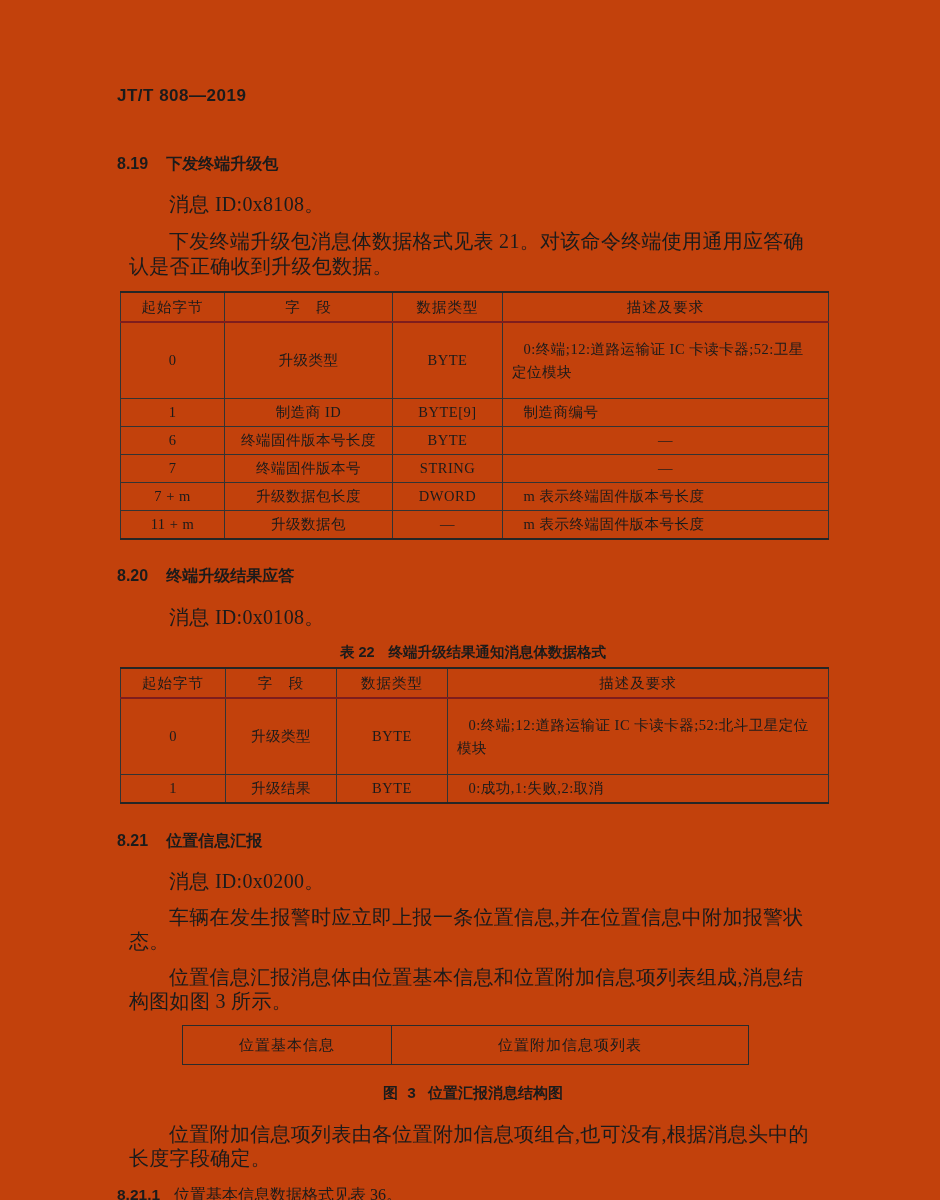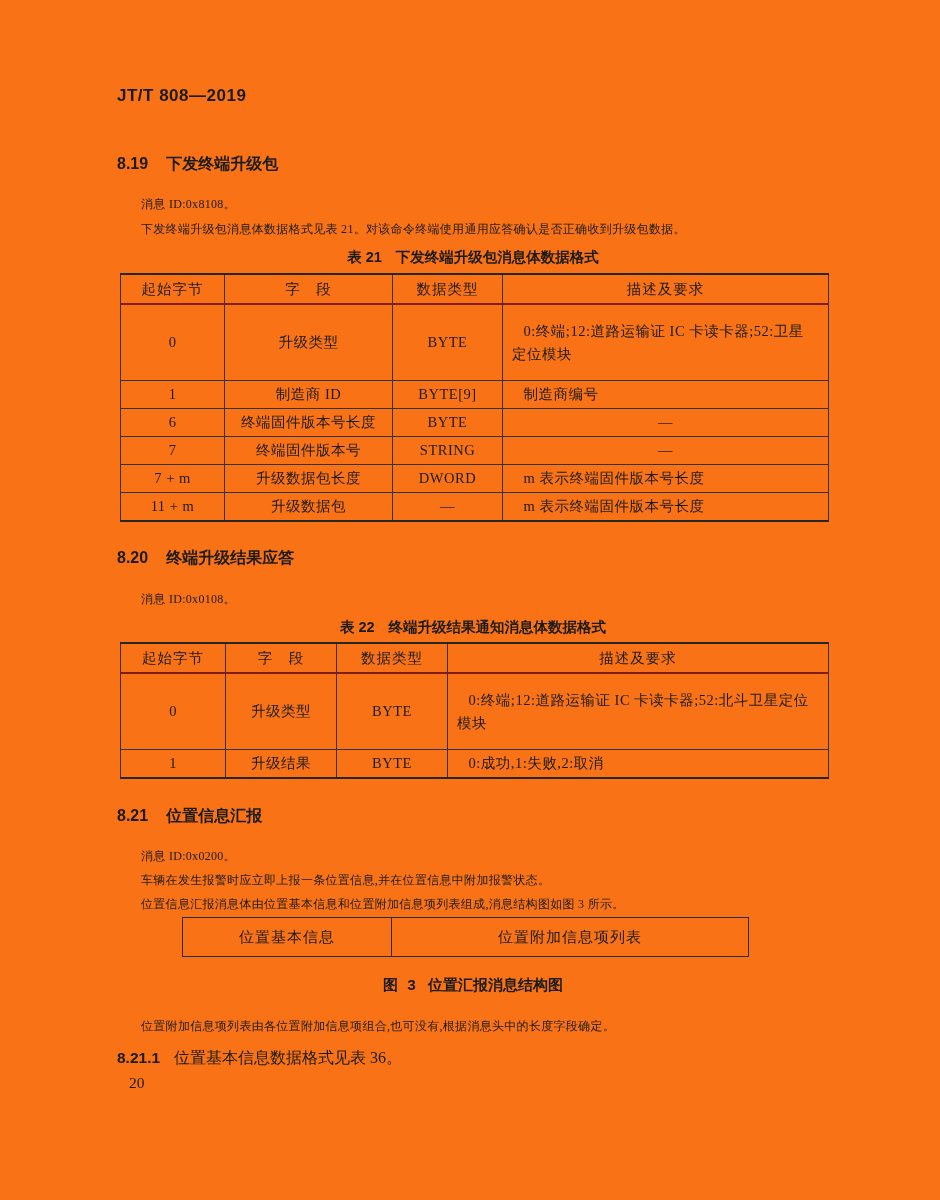--- a/index.html
+++ b/index.html
@@ -1,21 +1,21 @@
 <!DOCTYPE html>
 <html><head>
 <meta charset="utf-8">
 <style>
   html,body{margin:0;padding:0;}
   body{background:#e8e8e8;}
   .page{
     position:relative;
     width:940px;height:1200px;
     margin:0 auto;
-    background:#f97316;
+    background:#c2410c;
     box-shadow:0 0 4px rgba(0,0,0,.15);
     font-family:"Liberation Serif","DejaVu Serif",serif;
     color:#1b1b1b;
     overflow:hidden;
   }
   .content{
     position:absolute;left:117px;top:0;width:712px;
   }
   .doc-code{
     margin-top:86px;
@@ -23,21 +23,21 @@
     font-weight:bold;font-size:17px;line-height:20px;
     letter-spacing:.5px;
   }
   .h2{
     margin-top:48px;
     font-family:"Liberation Sans","DejaVu Sans",sans-serif;
     font-weight:bold;font-size:16px;line-height:20px;
   }
   .h2 .num{margin-right:18px;}
   .para{
-    margin:0;font-size:12px;line-height:25px;
+    margin:12px;font-size:20px;line-height:25px;
     text-indent:2em;letter-spacing:.3px;
   }
   .para.first{margin-top:18px;}
   .tbl-caption{
     text-align:center;
     font-family:"Liberation Sans","DejaVu Sans",sans-serif;
     font-weight:bold;font-size:14.5px;line-height:20px;
     margin-top:5px;
   }
   .tbl-caption .lbl{margin-right:14px;}
@@ -104,23 +104,20 @@
   <div class="content">
 
     <div class="doc-code">JT/T 808—2019</div>
 
     <div class="h2">
       <span class="num">8.19</span><span>下发终端升级包</span>
     </div>
     <p class="para first">消息 ID:0x8108。</p>
     <p class="para">下发终端升级包消息体数据格式见表 21。对该命令终端使用通用应答确认是否正确收到升级包数据。</p>
 
-    <div class="tbl-caption">
-      <span class="lbl">表 21</span><span>下发终端升级包消息体数据格式</span>
-    </div>
     <table class="std">
       <colgroup>
           <col style="width:104px">
           <col style="width:168px">
           <col style="width:110px">
           <col style="width:326px">
         </colgroup>
       <tbody>
           <tr>
         <th>起始字节</th>

